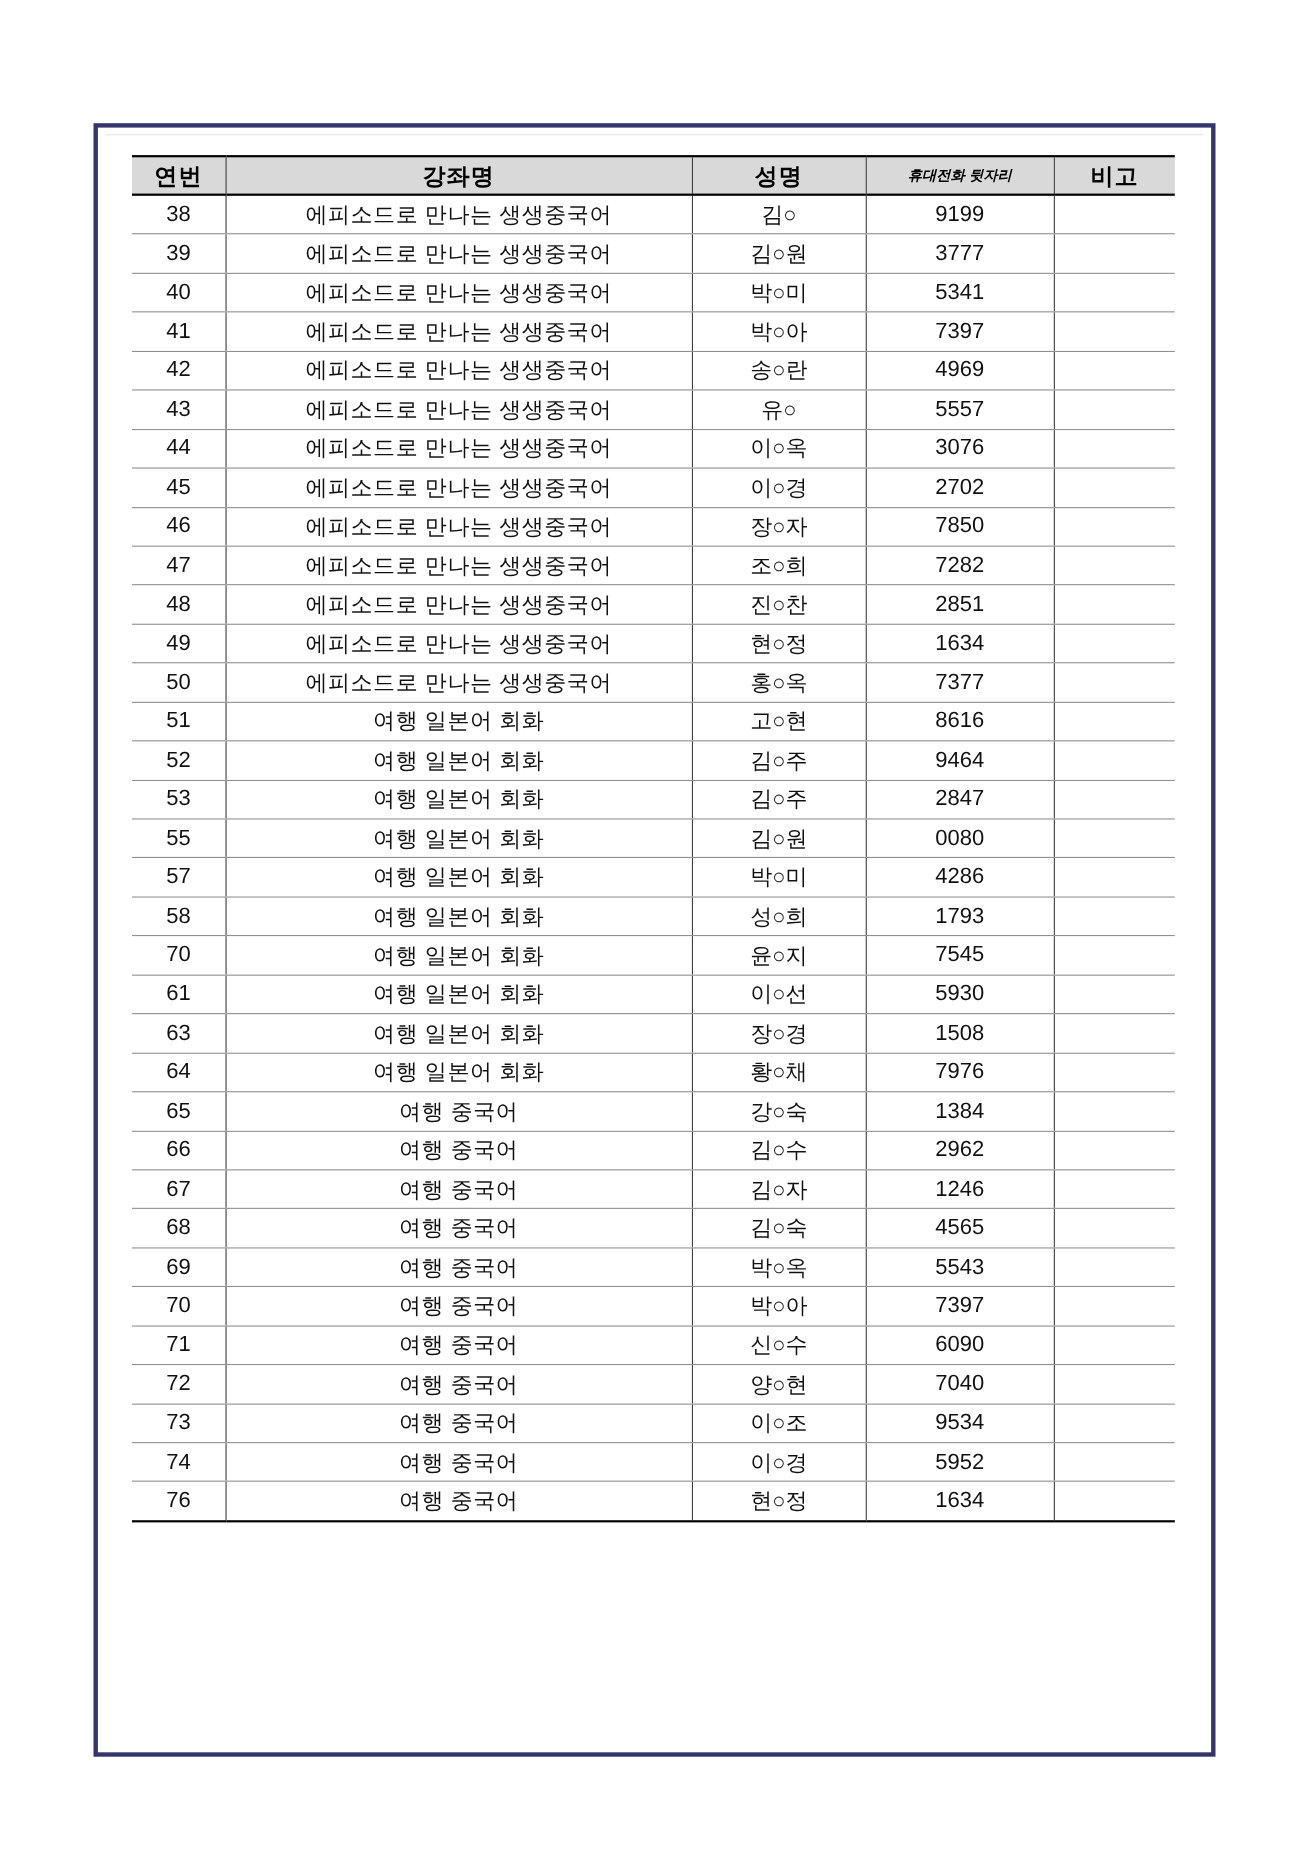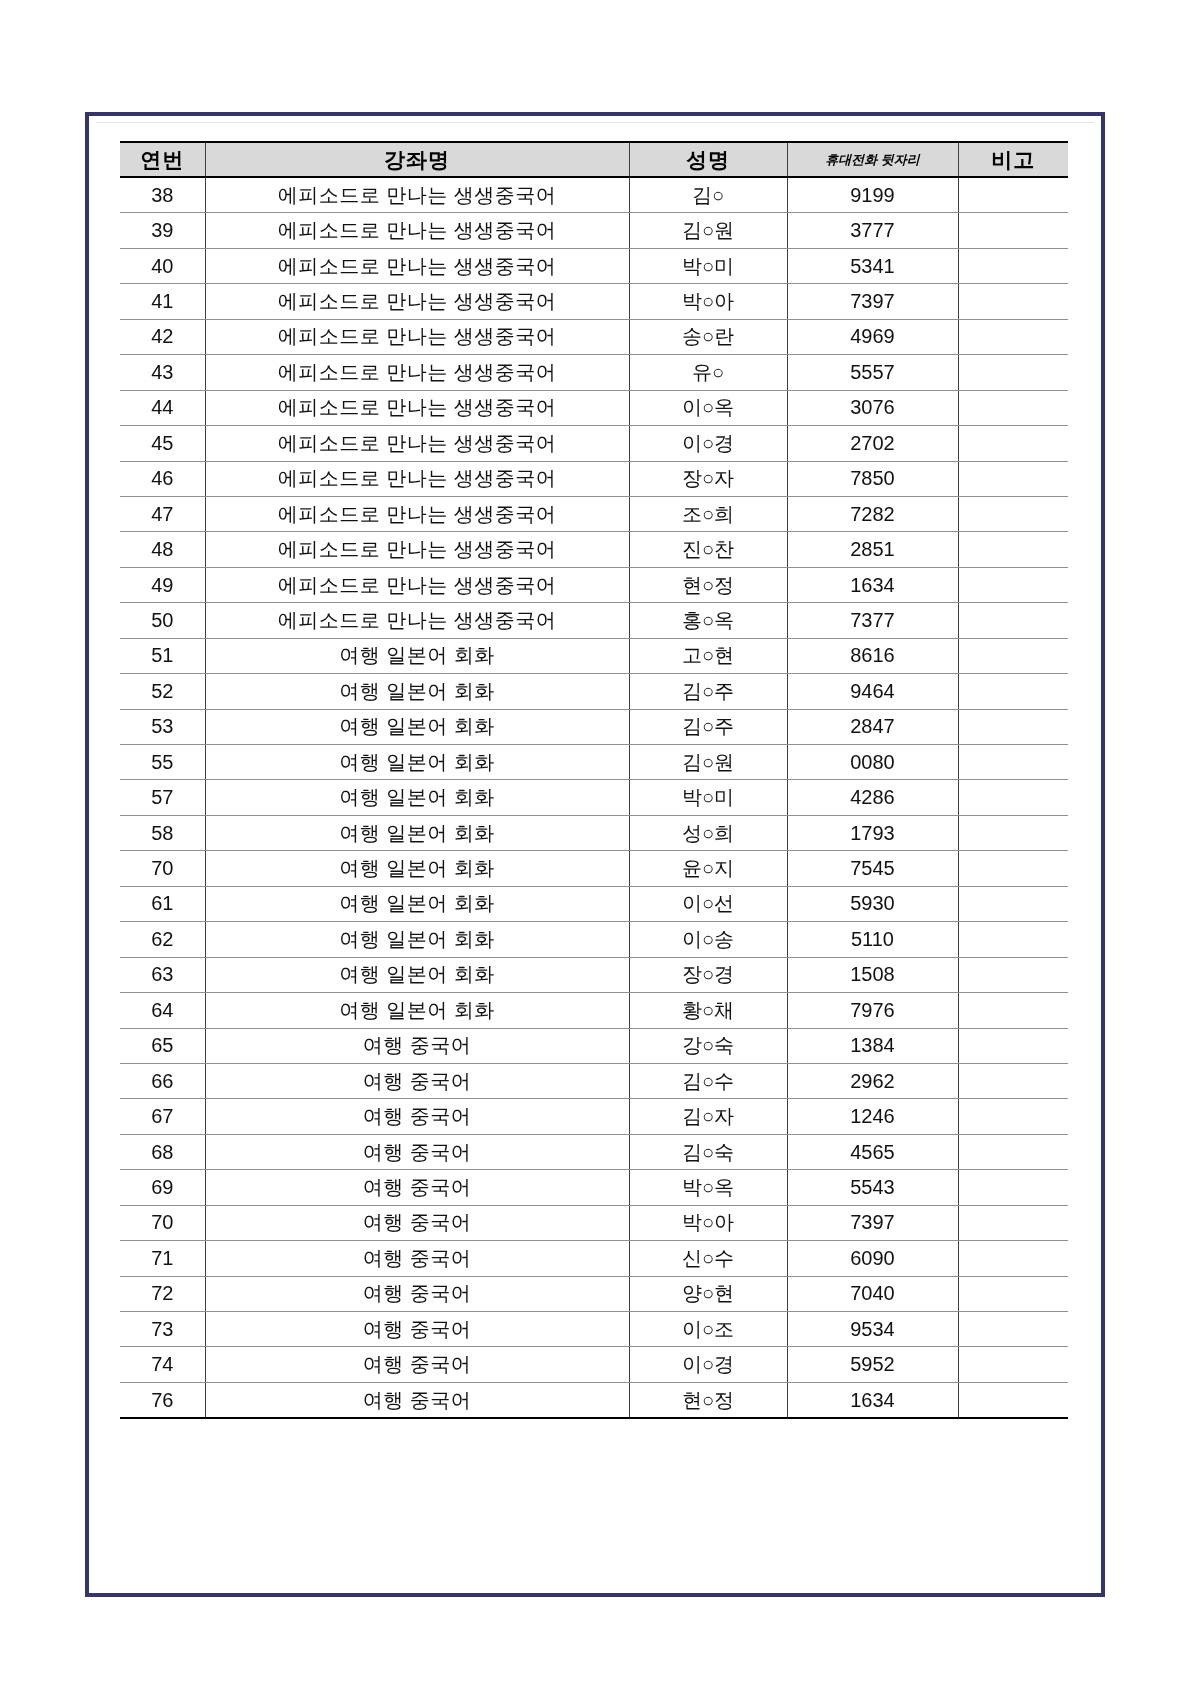--- a/index.html
+++ b/index.html
@@ -246,27 +246,20 @@
     <td class="c-note"></td>
   </tr>
           <tr>
     <td class="c-no">61</td>
     <td class="c-course">여행 일본어 회화</td>
     <td class="c-name">이○선</td>
     <td class="c-phone">5930</td>
     <td class="c-note"></td>
   </tr>
           <tr>
-    <td class="c-no">62</td>
-    <td class="c-course">여행 일본어 회화</td>
-    <td class="c-name">이○송</td>
-    <td class="c-phone">5110</td>
-    <td class="c-note"></td>
-  </tr>
-          <tr>
     <td class="c-no">63</td>
     <td class="c-course">여행 일본어 회화</td>
     <td class="c-name">장○경</td>
     <td class="c-phone">1508</td>
     <td class="c-note"></td>
   </tr>
           <tr>
     <td class="c-no">64</td>
     <td class="c-course">여행 일본어 회화</td>
     <td class="c-name">황○채</td>

